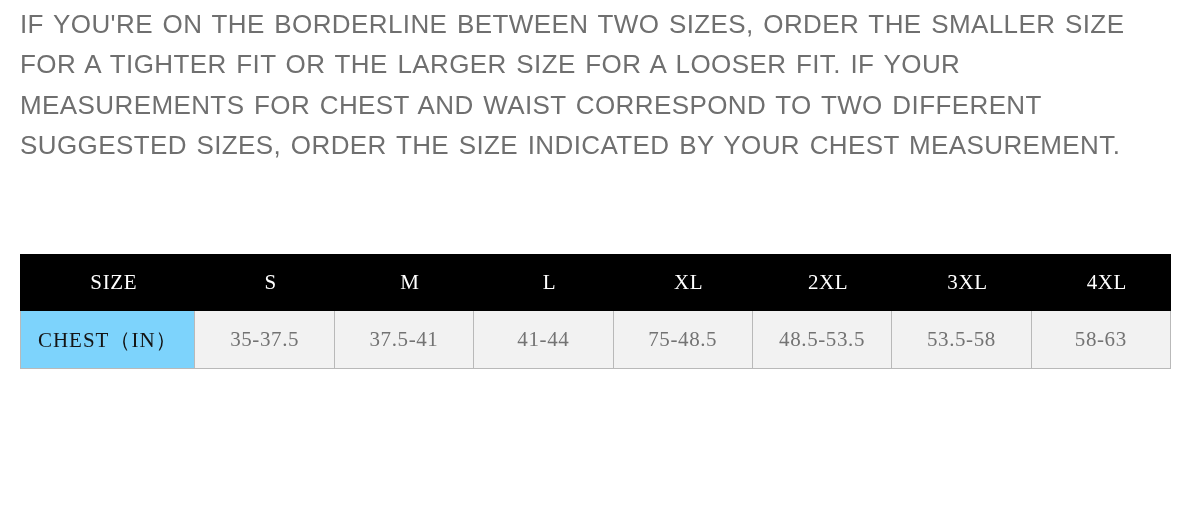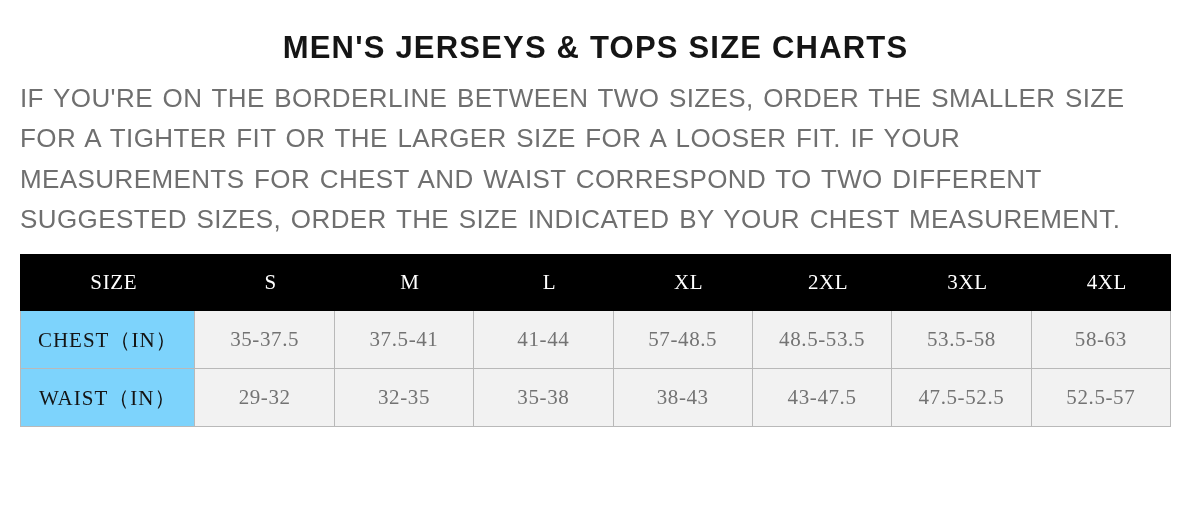--- a/index.html
+++ b/index.html
@@ -87,21 +87,20 @@
     color: #737373;
   }
   col.c-label { width: 174px; }
   col.c-val { width: 139px; }
 </style>
 </head>
 <body>
 
 <div class="page">
 
-  <h1 class="title">MEN'S JERSEYS &amp; TOPS SIZE CHARTS</h1>
 
   <p class="intro">IF YOU'RE ON THE BORDERLINE BETWEEN TWO SIZES, ORDER THE SMALLER SIZE FOR A TIGHTER FIT OR THE LARGER SIZE FOR A LOOSER FIT. IF YOUR MEASUREMENTS FOR CHEST AND WAIST CORRESPOND TO TWO DIFFERENT SUGGESTED SIZES, ORDER THE SIZE INDICATED BY YOUR CHEST MEASUREMENT.</p>
 
   <div class="table-wrap">
     <table class="size-chart">
       <colgroup>
         <col class="c-label">
         <col class="c-val">
           <col class="c-val">
           <col class="c-val">
@@ -121,32 +120,22 @@
           <th>3XL</th>
           <th>4XL</th>
         </tr>
       </thead>
       <tbody>
         <tr>
           <th>CHEST（IN）</th>
           <td>35-37.5</td>
           <td>37.5-41</td>
           <td>41-44</td>
-          <td>57-48.5</td>
+          <td>75-48.5</td>
           <td>48.5-53.5</td>
           <td>53.5-58</td>
           <td>58-63</td>
-        </tr>
-        <tr>
-          <th>WAIST（IN）</th>
-          <td>29-32</td>
-          <td>32-35</td>
-          <td>35-38</td>
-          <td>38-43</td>
-          <td>43-47.5</td>
-          <td>47.5-52.5</td>
-          <td>52.5-57</td>
         </tr>
       </tbody>
     </table>
   </div>
 
 </div>
 
 </body></html>

